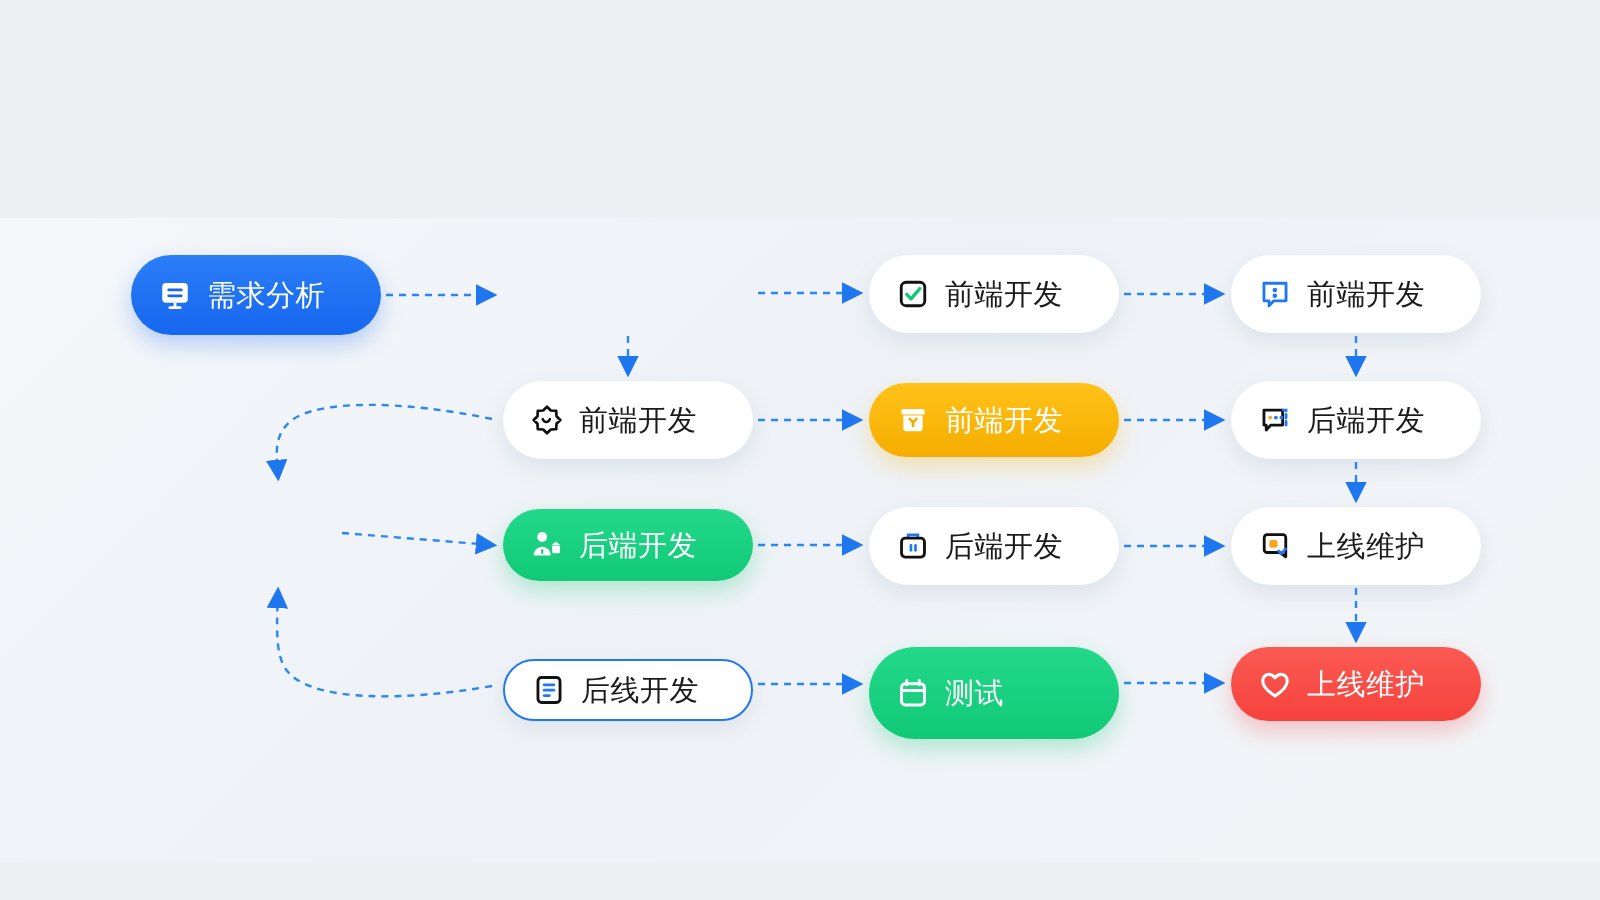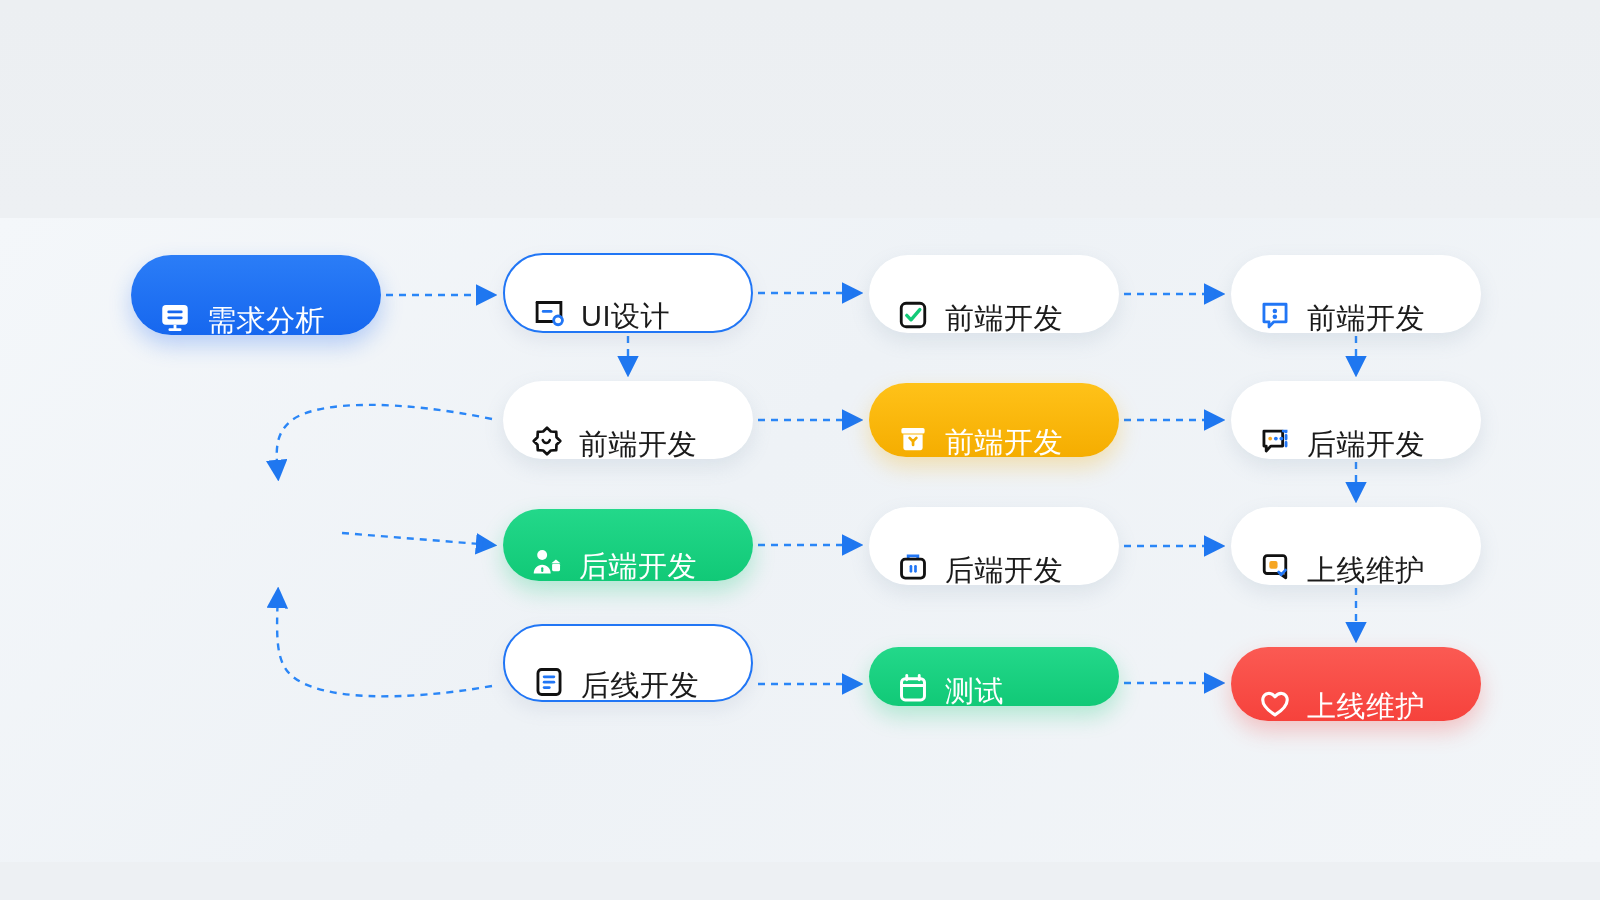--- a/index.html
+++ b/index.html
@@ -38,21 +38,21 @@
     left: 0;
     top: 0;
     width: 1600px;
     height: 900px;
     pointer-events: none;
   }
 
   .node {
     position: absolute;
     display: flex;
-    align-items: flex-end;
+    align-items: center;
     border-radius: 999px;
     padding: 0 26px;
     white-space: nowrap;
   }
 
   .node .ic {
     width: 36px;
     height: 36px;
     flex: 0 0 36px;
     display: flex;
@@ -153,31 +153,20 @@
         <rect x="3" y="3.5" width="18" height="14" rx="2.6" fill="#ffffff"></rect>
         <rect x="6.6" y="7.4" width="10.8" height="2" rx="1" fill="#1667ef"></rect>
         <rect x="6.6" y="11.6" width="10.8" height="2" rx="1" fill="#1667ef"></rect>
         <rect x="11" y="17.5" width="2" height="3.4" fill="#ffffff"></rect>
         <rect x="7.4" y="20" width="9.2" height="1.9" rx="0.95" fill="#ffffff"></rect>
       </svg>
     </span>
     <span class="lbl">需求分析</span>
   </div>
 
-  <div class="node v-outline" style="left:503px; top:253px; width:250px; height:80px;">
-    <span class="ic">
-      <svg width="34" height="34" viewBox="0 0 24 24">
-        <path d="M3.6 4.6h16.8v10.2" fill="none" stroke="#111111" stroke-width="2" stroke-linecap="round"></path>
-        <path d="M3.6 4.6v13.4h10.6" fill="none" stroke="#111111" stroke-width="2" stroke-linecap="round"></path>
-        <rect x="6.9" y="9.9" width="7.6" height="2" rx="1" fill="#2176f5"></rect>
-        <circle cx="18.4" cy="17.2" r="3.1" fill="none" stroke="#2176f5" stroke-width="2"></circle>
-      </svg>
-    </span>
-    <span class="lbl">UI设计</span>
-  </div>
 
   <div class="node v-white" style="left:869px; top:255px; width:250px; height:78px;">
     <span class="ic">
       <svg width="34" height="34" viewBox="0 0 24 24">
         <rect x="3.7" y="3.7" width="16.6" height="16.6" rx="3.4" fill="none" stroke="#111111" stroke-width="2"></rect>
         <path d="M7.6 12.3 L10.6 15.4 L16.8 8.2" fill="none" stroke="#12ca78" stroke-width="2.4" stroke-linecap="round" stroke-linejoin="round"></path>
       </svg>
     </span>
     <span class="lbl">前端开发</span>
   </div>
@@ -260,33 +249,33 @@
     <span class="ic">
       <svg width="34" height="34" viewBox="0 0 24 24">
         <path d="M4.4 6.0a2 2 0 0 1 2-2h11.2a2 2 0 0 1 2 2v13.6l-4.2-3.0H6.4a2 2 0 0 1-2-2z" fill="none" stroke="#111111" stroke-width="2" stroke-linejoin="round"></path>
         <rect x="8.0" y="7.8" width="5.8" height="5.4" rx="1.4" fill="#f6a623"></rect>
         <path d="M14.6 15.6 l1.8 1.8 l3.0 -3.2" fill="none" stroke="#2176f5" stroke-width="2" stroke-linecap="round" stroke-linejoin="round"></path>
       </svg>
     </span>
     <span class="lbl">上线维护</span>
   </div>
 
-  <div class="node v-outline" style="left:503px; top:624px; width:250px; height:78px;">
+  <div class="node v-outline" style="left:503px; top:659px; width:250px; height:62px;">
     <span class="ic">
       <svg width="34" height="34" viewBox="0 0 24 24">
         <rect x="4.2" y="3.2" width="15.6" height="17.6" rx="2.6" fill="none" stroke="#111111" stroke-width="2"></rect>
         <rect x="7.6" y="7.4" width="8.8" height="1.9" rx="0.95" fill="#2176f5"></rect>
         <rect x="7.6" y="11.2" width="8.8" height="1.9" rx="0.95" fill="#2176f5"></rect>
         <rect x="7.6" y="15.0" width="5.6" height="1.9" rx="0.95" fill="#2176f5"></rect>
       </svg>
     </span>
     <span class="lbl">后线开发</span>
   </div>
 
-  <div class="node v-green" style="left:869px; top:647px; width:250px; height:59px;">
+  <div class="node v-green" style="left:869px; top:647px; width:250px; height:92px;">
     <span class="ic">
       <svg width="34" height="34" viewBox="0 0 24 24">
         <path d="M7.6 3.2v3.0" stroke="#ffffff" stroke-width="2" stroke-linecap="round"></path>
         <path d="M16.4 3.2v3.0" stroke="#ffffff" stroke-width="2" stroke-linecap="round"></path>
         <rect x="3.9" y="5.4" width="16.2" height="15.0" rx="2.6" fill="none" stroke="#ffffff" stroke-width="2.1"></rect>
         <path d="M3.9 10.2h16.2" stroke="#ffffff" stroke-width="2.1" stroke-linecap="round"></path>
       </svg>
     </span>
     <span class="lbl">测试</span>
   </div>

